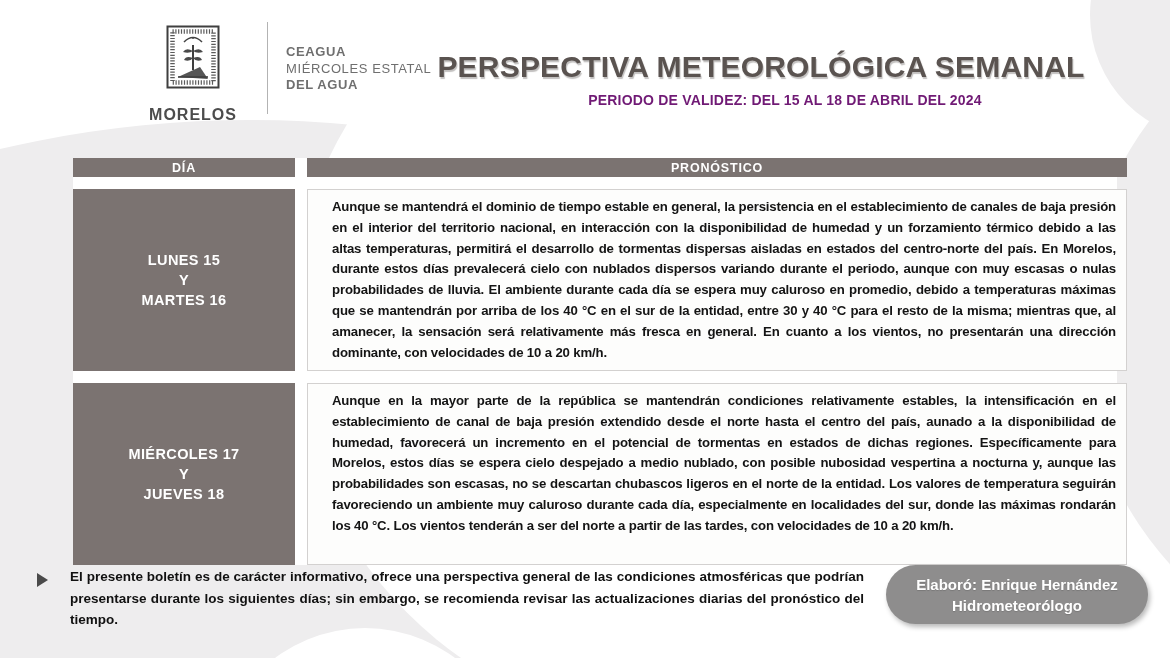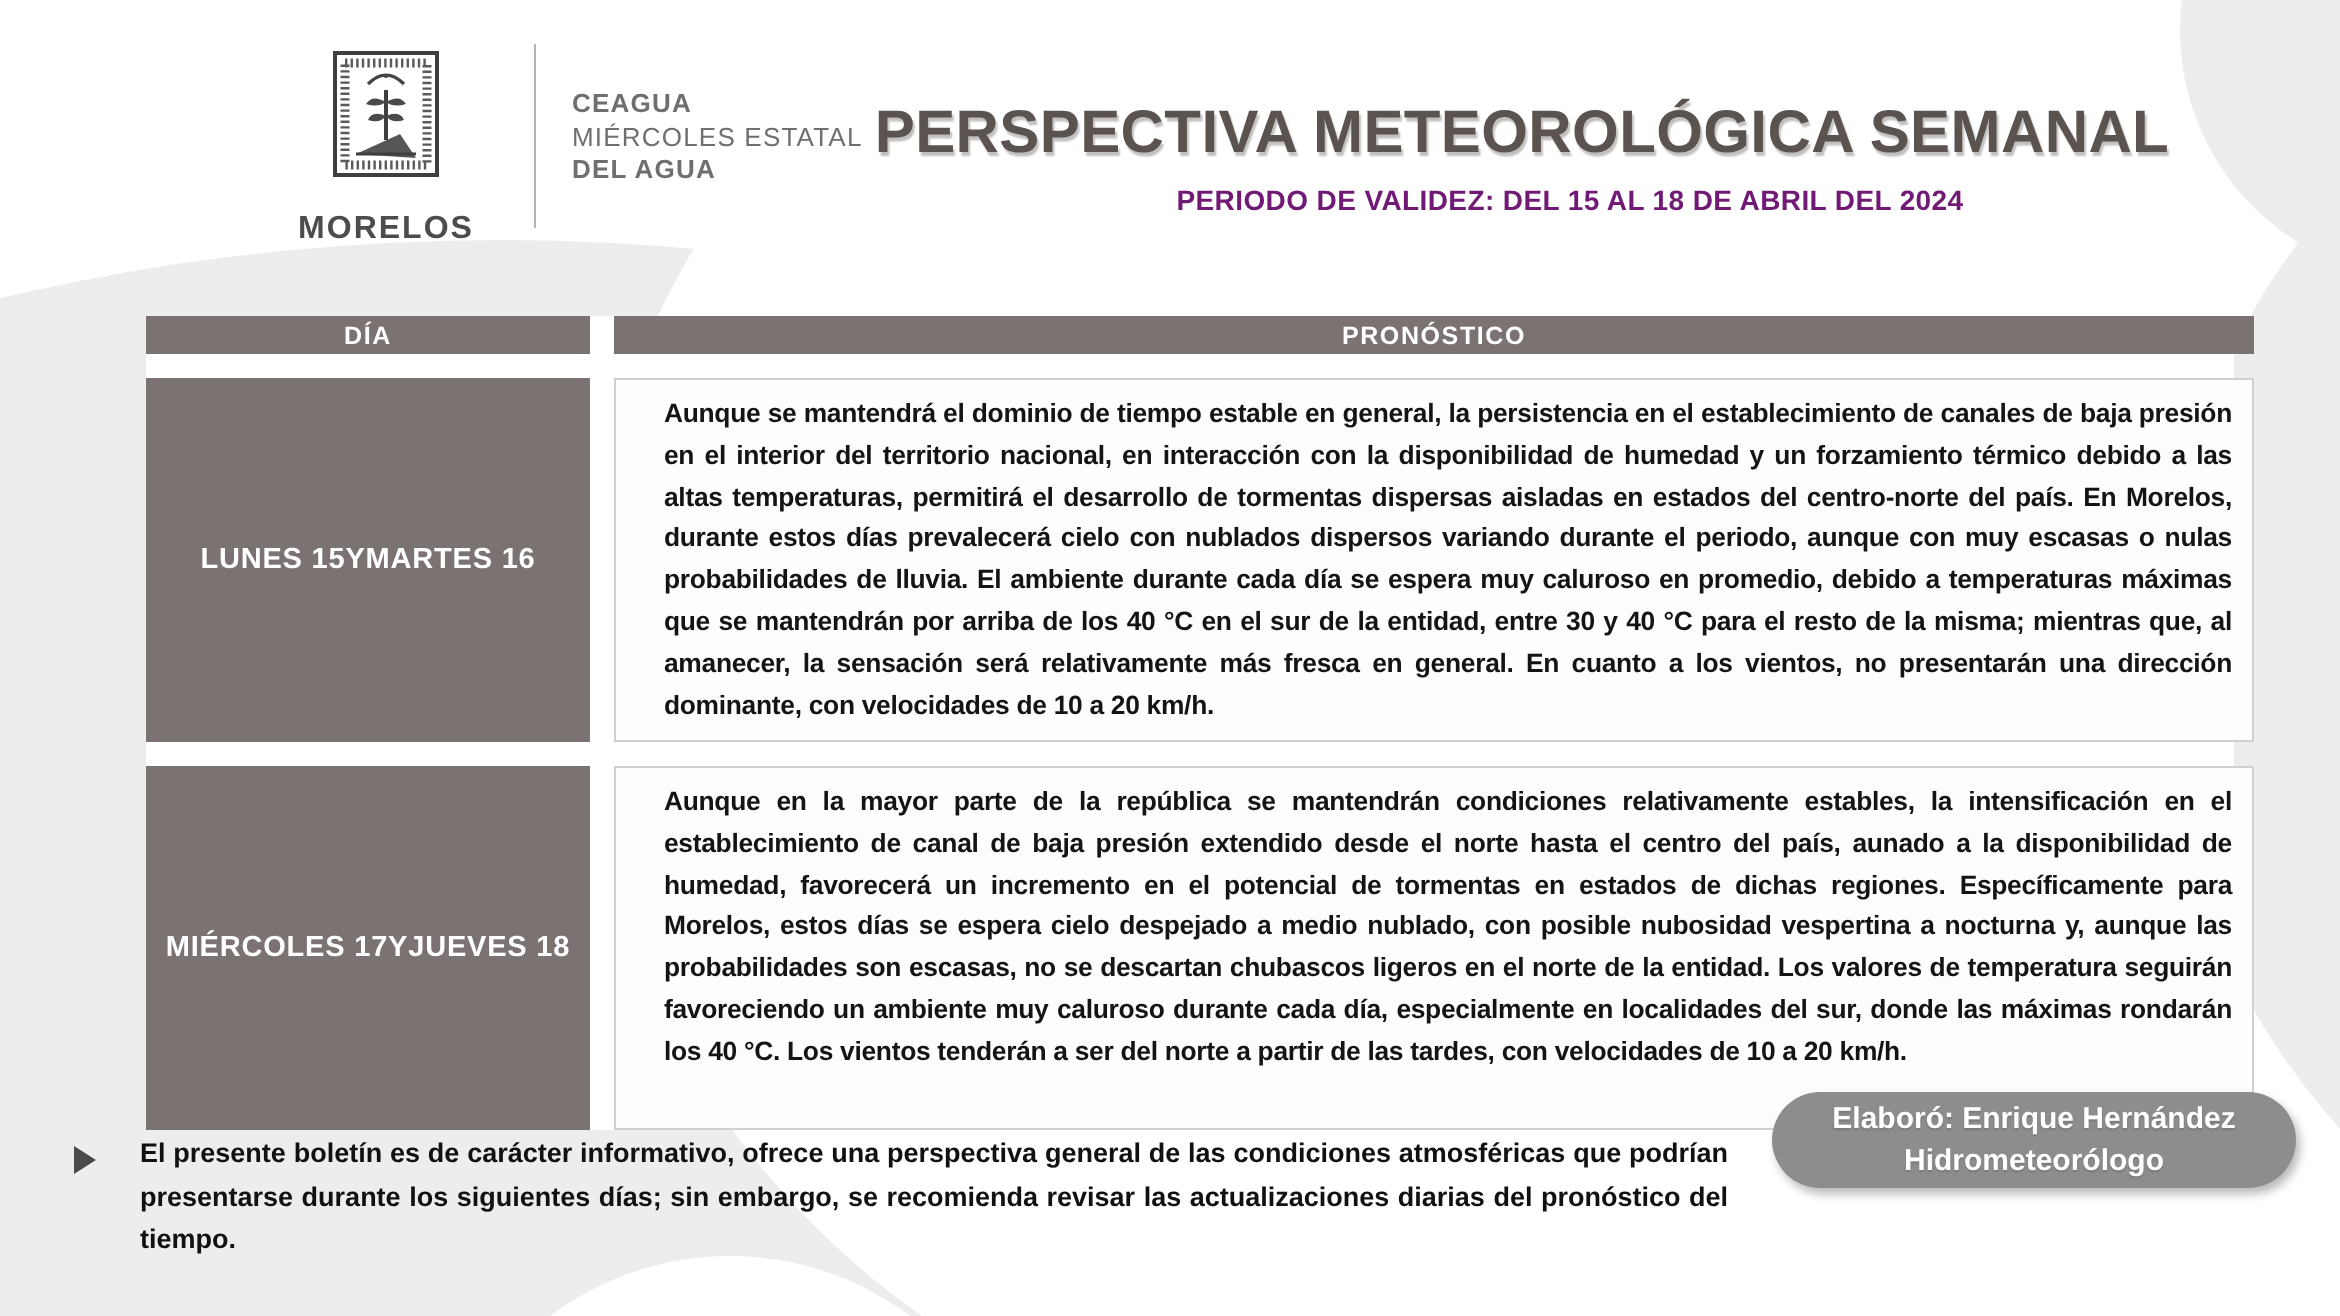--- a/index.html
+++ b/index.html
@@ -29,33 +29,33 @@
   .dateline{position:absolute; left:632px; top:119px; width:470px; text-align:center;
     font-size:13px; font-weight:bold; color:#0f172a;margin-top:42px;}
 
   
   .ftable{position:absolute; left:73px; top:158px; width:1044px;
     display:grid; grid-template-columns:222px 820px; grid-template-rows:19px 182px 182px;
     gap:12px; background:#ffffff;}
   .hcell{background:#7b7371; color:#ffffff; font-size:12.5px; font-weight:bold;
     letter-spacing:.8px; display:flex; align-items:center; justify-content:center;}
   .daycell{background:#7b7371; color:#ffffff; font-size:14.5px; font-weight:bold;
-    line-height:20px; letter-spacing:.4px; display:flex; flex-direction:row;
+    line-height:20px; letter-spacing:.4px; display:flex; flex-direction:column;
     align-items:center; justify-content:center; text-align:center;}
   .fcell{background:#fdfdfc; border:1px solid #d3d1d0; overflow:hidden;
     padding:7px 10px 0 24px; font-size:13.2px; font-weight:bold; color:#141414;
     line-height:20.8px; letter-spacing:-0.15px; text-align:justify;}
 
   
   .bullet{position:absolute; left:37px; top:573px; width:0; height:0;
     border-top:7px solid transparent; border-bottom:7px solid transparent;
     border-left:11px solid #4a4a4a;}
   .disclaimer{position:absolute; left:70px; top:566px; width:794px;
     font-size:13.5px; font-weight:bold; color:#111111; line-height:21.5px; text-align:justify;}
-  .credit-badge{position:absolute; left:886px; top:546px; width:262px; height:48px;
+  .credit-badge{position:absolute; left:886px; top:565px; width:262px; height:59px;
     border-radius:30px; background:#8e8d8d; box-shadow:2px 3px 5px rgba(0,0,0,.28);
     display:flex; flex-direction:column; align-items:center; justify-content:center;
     color:#ffffff; font-size:15px; font-weight:bold; line-height:21px;
     text-shadow:0 1px 1px rgba(0,0,0,.15);}
 </style>
 </head>
 <body>
 
 <div id="page">
 

